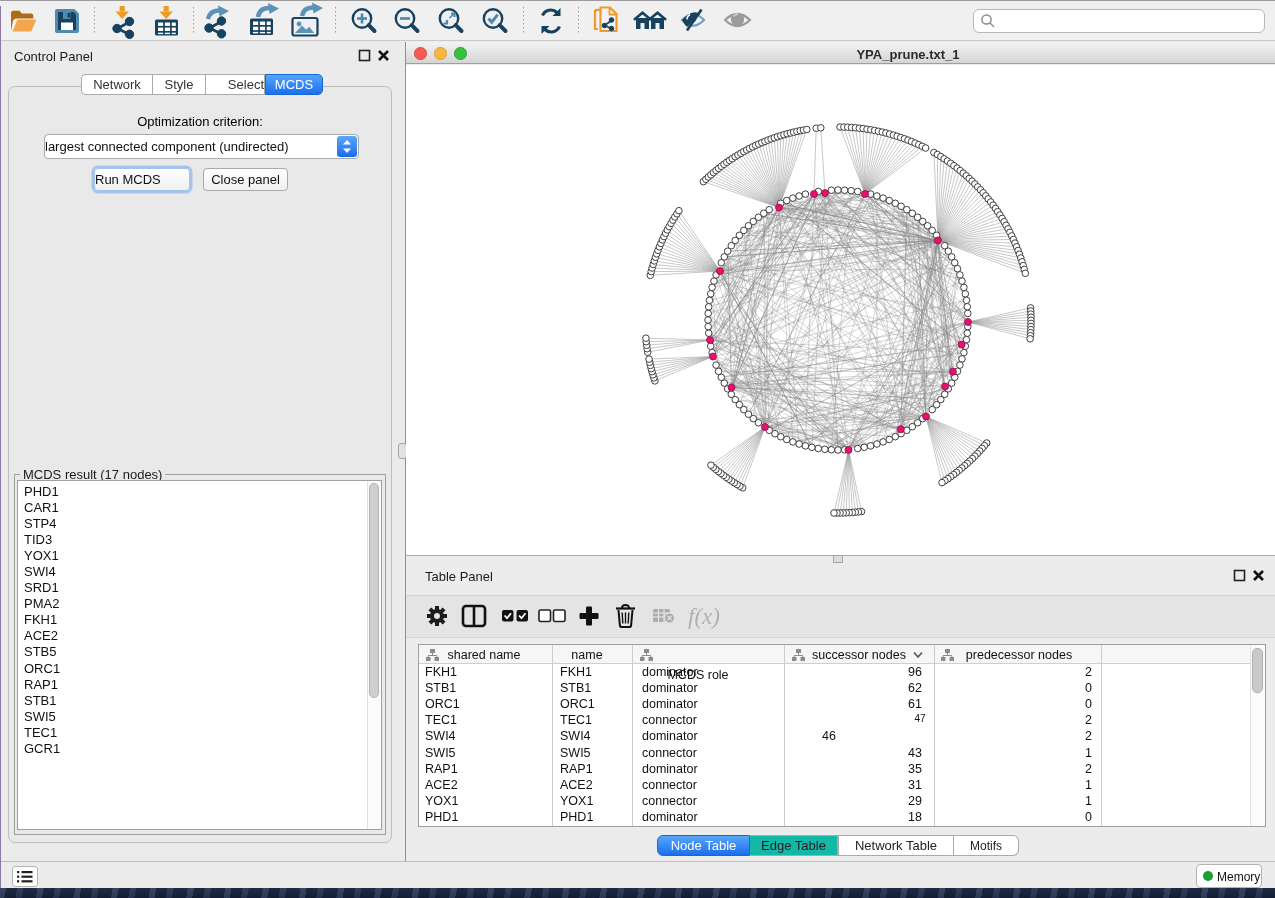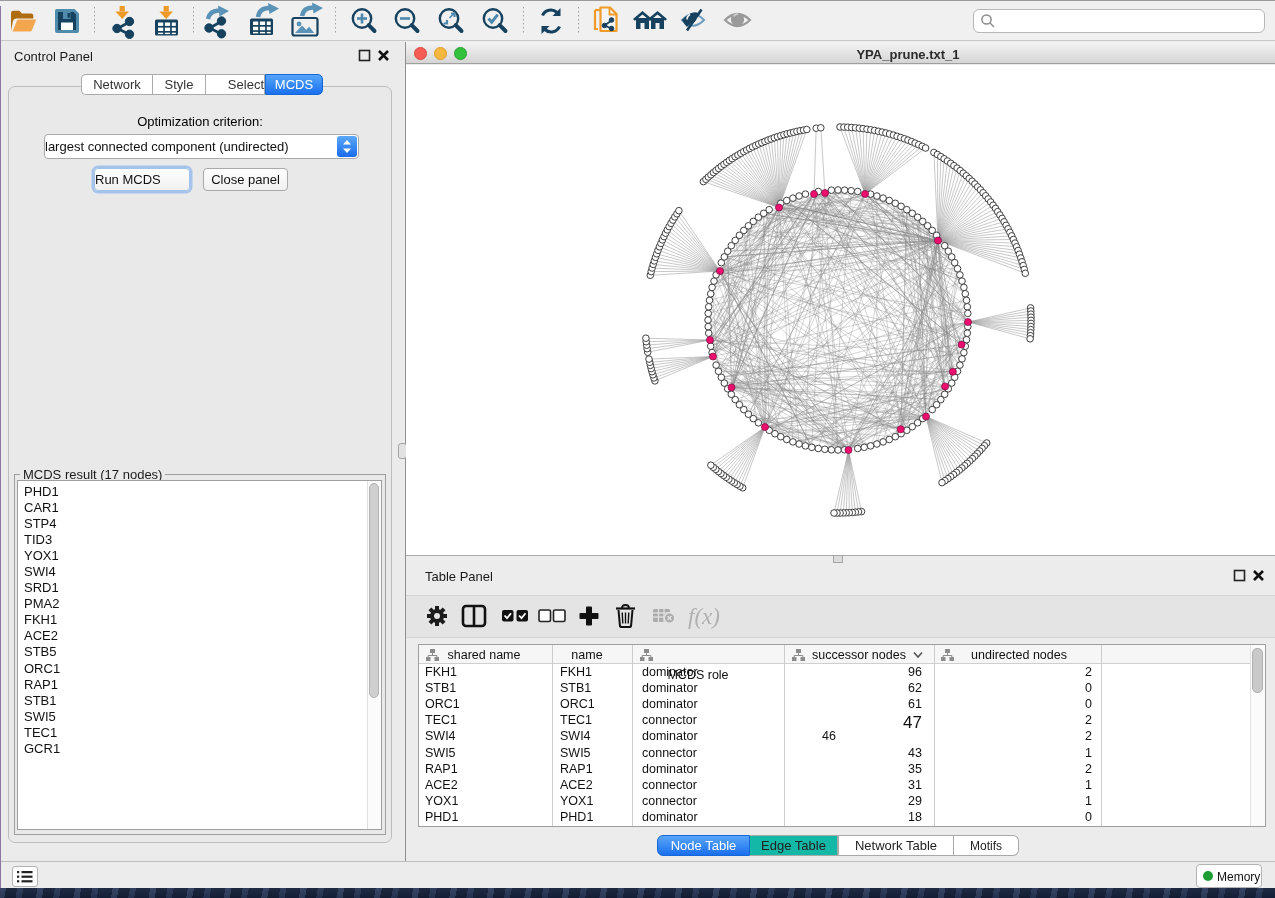--- a/index.html
+++ b/index.html
@@ -1264,40 +1264,40 @@
       <path d="M6.5 4 v2.5 M2.2 8 V6.5 h8.6 V8"></path>
     </g>
   </svg>
 <div class="txt" style="left:445px;top:648px;width:78px;text-align:center;font-size:12.5px;color:#111">shared name</div>
 <div class="txt" style="left:548px;top:648px;width:78px;text-align:center;font-size:12.5px;color:#111">name</div>
 <div class="txt" style="left:655px;top:668px;width:86px;text-align:center;font-size:12.5px;color:#111">MCDS role</div>
 <div class="txt" style="left:800px;top:648px;width:118px;text-align:center;font-size:12.5px;color:#111">successor nodes</div>
 <svg class="abs" style="left:912px;top:651px" width="12" height="8" viewBox="0 0 12 8">
     <path d="M2 1.5 L6 6 L10 1.5" fill="none" stroke="#555" stroke-width="1.6"></path>
   </svg>
-<div class="txt" style="left:944px;top:648px;width:150px;text-align:center;font-size:12.5px;color:#111">undirected nodes</div>
+<div class="txt" style="left:944px;top:648px;width:150px;text-align:center;font-size:12.5px;color:#111">predecessor nodes</div>
 <div class="txt" style="left:425px;top:665.0px;font-size:12.5px;color:#111">FKH1</div>
 <div class="txt" style="left:560px;top:665.0px;font-size:12.5px;color:#111">FKH1</div>
 <div class="txt" style="left:642px;top:665.0px;font-size:12.5px;color:#111">dominator</div>
 <div class="txt" style="left:822px;top:665.0px;width:100px;text-align:right;font-size:12.5px;color:#111">96</div>
 <div class="txt" style="left:992px;top:665.0px;width:100px;text-align:right;font-size:12.5px;color:#111">2</div>
 <div class="txt" style="left:425px;top:681.1px;font-size:12.5px;color:#111">STB1</div>
 <div class="txt" style="left:560px;top:681.1px;font-size:12.5px;color:#111">STB1</div>
 <div class="txt" style="left:642px;top:681.1px;font-size:12.5px;color:#111">dominator</div>
 <div class="txt" style="left:822px;top:681.1px;width:100px;text-align:right;font-size:12.5px;color:#111">62</div>
 <div class="txt" style="left:992px;top:681.1px;width:100px;text-align:right;font-size:12.5px;color:#111">0</div>
 <div class="txt" style="left:425px;top:697.2px;font-size:12.5px;color:#111">ORC1</div>
 <div class="txt" style="left:560px;top:697.2px;font-size:12.5px;color:#111">ORC1</div>
 <div class="txt" style="left:642px;top:697.2px;font-size:12.5px;color:#111">dominator</div>
 <div class="txt" style="left:822px;top:697.2px;width:100px;text-align:right;font-size:12.5px;color:#111">61</div>
 <div class="txt" style="left:992px;top:697.2px;width:100px;text-align:right;font-size:12.5px;color:#111">0</div>
 <div class="txt" style="left:425px;top:713.3px;font-size:12.5px;color:#111">TEC1</div>
 <div class="txt" style="left:560px;top:713.3px;font-size:12.5px;color:#111">TEC1</div>
 <div class="txt" style="left:642px;top:713.3px;font-size:12.5px;color:#111">connector</div>
-<div class="txt" style="left:822px;top:713.3px;width:100px;text-align:right;font-size:17px;color:#111">47</div>
+<div class="txt" style="left:870px;top:713.3px;width:100px;text-align:center;font-size:10px;color:#111">47</div>
 <div class="txt" style="left:992px;top:713.3px;width:100px;text-align:right;font-size:12.5px;color:#111">2</div>
 <div class="txt" style="left:425px;top:729.4px;font-size:12.5px;color:#111">SWI4</div>
 <div class="txt" style="left:560px;top:729.4px;font-size:12.5px;color:#111">SWI4</div>
 <div class="txt" style="left:642px;top:729.4px;font-size:12.5px;color:#111">dominator</div>
 <div class="txt" style="left:822px;top:729.4px;width:100px;font-size:12.5px;color:#111">46</div>
 <div class="txt" style="left:992px;top:729.4px;width:100px;text-align:right;font-size:12.5px;color:#111">2</div>
 <div class="txt" style="left:425px;top:745.5px;font-size:12.5px;color:#111">SWI5</div>
 <div class="txt" style="left:560px;top:745.5px;font-size:12.5px;color:#111">SWI5</div>
 <div class="txt" style="left:642px;top:745.5px;font-size:12.5px;color:#111">connector</div>
 <div class="txt" style="left:822px;top:745.5px;width:100px;text-align:right;font-size:12.5px;color:#111">43</div>

